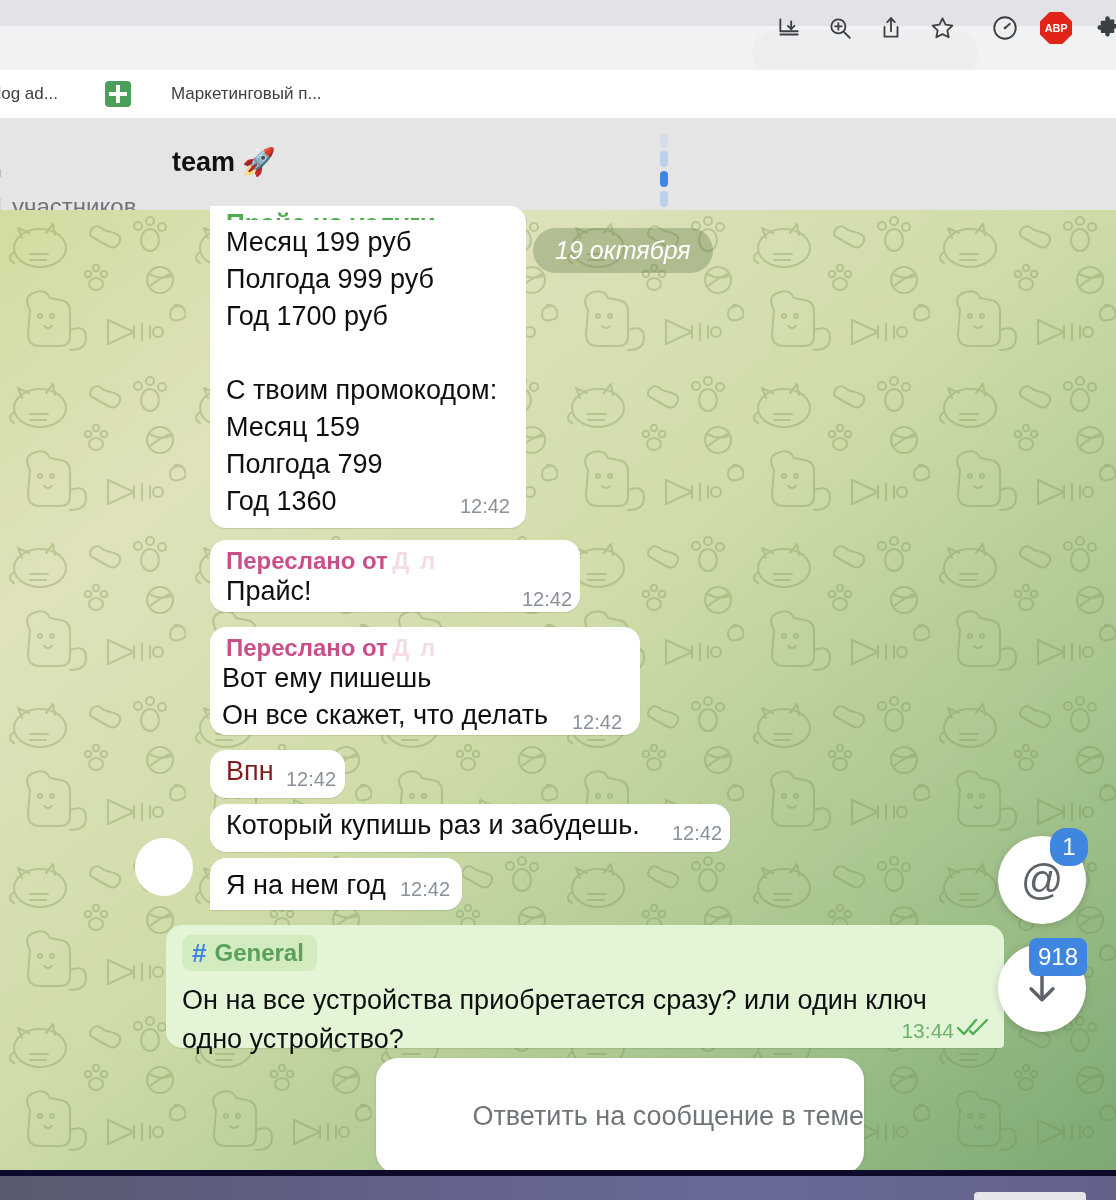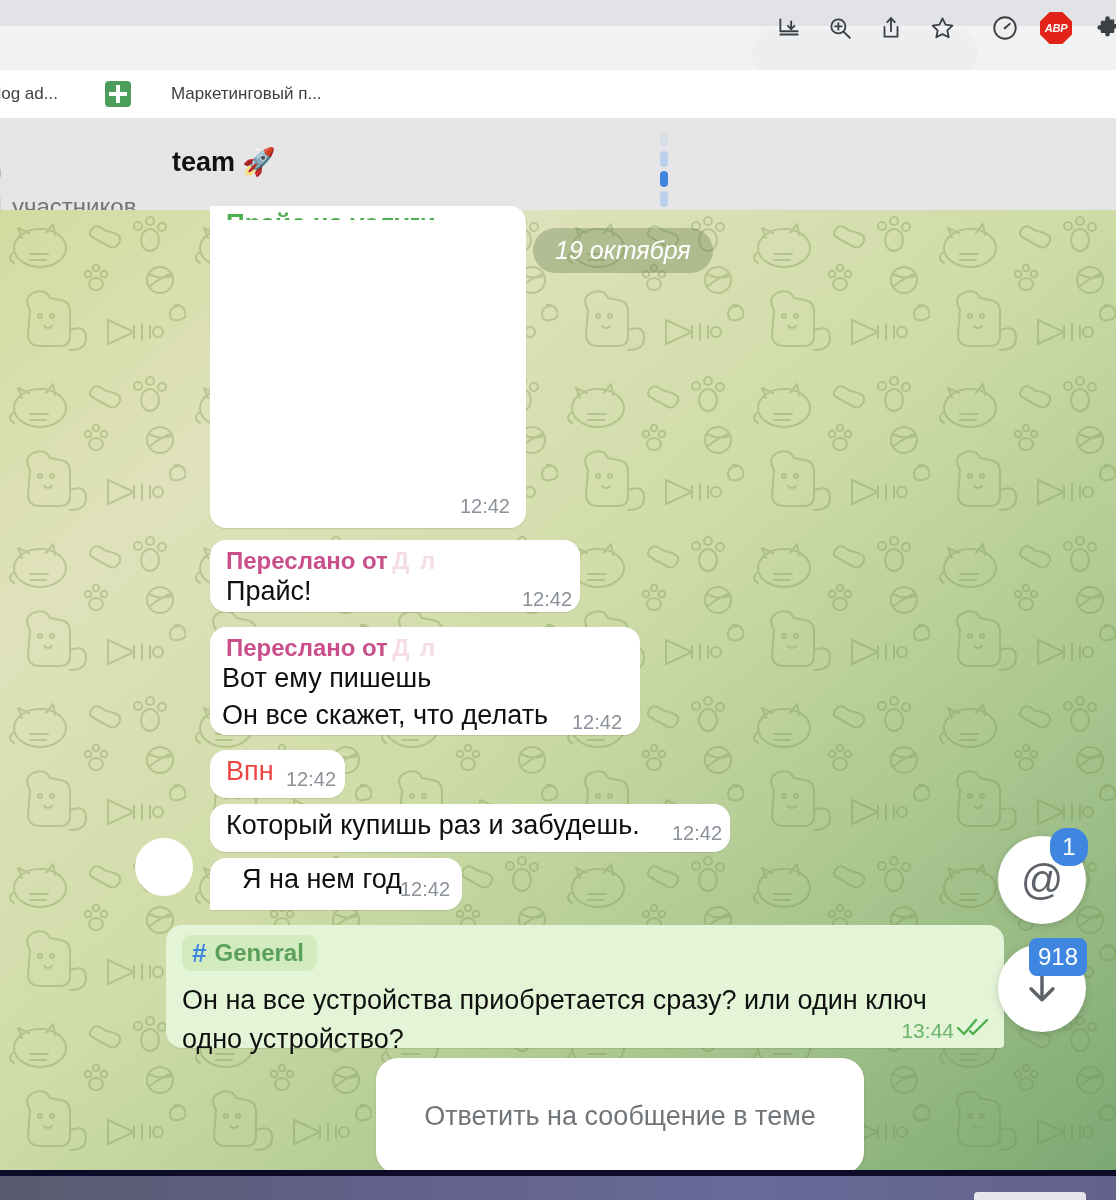--- a/index.html
+++ b/index.html
@@ -31,21 +31,20 @@
     width: 226px; height: 47px;
     background: #eceef0;
     border-radius: 24px;
   }
   .tb-icon {
     position: absolute;
     width: 34px; height: 34px;
     top: 11px;
     display: flex; align-items: center; justify-content: center;
     color: #3c4043;
-    font-style: italic;
   }
   .tb-icon svg { display: block; }
   .tb-download { left: 772px; }
   .tb-zoom     { left: 823px; }
   .tb-share    { left: 874px; }
   .tb-star     { left: 925px; }
   .tb-speed    { left: 988px; }
   .tb-abp      { left: 1039px; }
   .tb-puzzle   { left: 1090px; }
 
@@ -220,41 +219,41 @@
   .msg-f2 .txt { position: absolute; left: 12px; top: 33px; font-size: 27px; line-height: 37px; color: #0f0f0f; white-space: pre-wrap; }
   .msg-f2 .time { position: absolute; left: 362px; top: 84px; font-size: 20px; color: #8a9199; }
 
   
   .msg-vpn {
     left: 210px; top: 750px;
     width: 135px; height: 48px;
     border-radius: 16px;
     padding: 0;
   }
-  .msg-vpn .txt { position: absolute; left: 16px; top: 6px; font-size: 27px; color: #ef4444; text-align: right; }
+  .msg-vpn .txt { position: absolute; left: 16px; top: 6px; font-size: 27px; color: #7f1d1d; text-align: right; }
   .msg-vpn .time { position: absolute; left: 76px; top: 18px; font-size: 20px; color: #8a9199; }
 
   
   .msg-buy {
     left: 210px; top: 804px;
     width: 520px; height: 48px;
     border-radius: 16px;
     padding: 0;
   }
   .msg-buy .txt { position: absolute; left: 16px; top: 6px; font-size: 27px; color: #0f0f0f; white-space: nowrap; }
   .msg-buy .time { position: absolute; left: 462px; top: 18px; font-size: 20px; color: #8a9199; }
 
   
   .msg-year {
     left: 210px; top: 858px;
     width: 252px; height: 52px;
     border-radius: 16px 16px 16px 0;
     padding: 0;
   }
-  .msg-year .txt { position: absolute; left: 16px; top: 6px; font-size: 27px; color: #0f0f0f; white-space: nowrap; margin-left: 16px; }
+  .msg-year .txt { position: absolute; left: 16px; top: 12px; font-size: 27px; color: #0f0f0f; white-space: nowrap; }
   .msg-year .time { position: absolute; left: 190px; top: 20px; font-size: 20px; color: #8a9199; }
 
   .avatar {
     position: absolute; left: 135px; top: 838px;
     width: 58px; height: 58px;
     background: #ffffff;
     border-radius: 50%;
   }
 
   
@@ -297,21 +296,21 @@
     color: #4caf50;
   }
 
   
   .composer {
     position: absolute; left: 376px; top: 1058px;
     width: 488px; height: 116px;
     background: #ffffff;
     border-radius: 22px;
     box-shadow: 0 1px 3px rgba(0,0,0,0.12);
-    display: flex; align-items: center; justify-content: center;
+    display: flex; align-items: center; justify-content: flex-end;
   }
   .composer-placeholder {
     font-size: 27px; color: #707579;
     white-space: nowrap;
   }
 
   
   .fab {
     position: absolute;
     width: 88px; height: 88px;
@@ -473,20 +472,28 @@
         </pattern>
       </defs>
       <rect width="1116" height="960" fill="url(#pets)"></rect>
     </svg>
   </div>
 
   <div class="date-badge">19 октября</div>
 
   <div class="bubble msg-prices">
     <div class="clipped-line">Прайс на услуги</div>
+    <div class="body">Месяц 199 руб
+Полгода 999 руб
+Год 1700 руб
+
+С твоим промокодом:
+Месяц 159
+Полгода 799
+Год 1360</div>
     <div class="time">12:42</div>
   </div>
 
   <div class="bubble msg-f1">
     <div class="fwd">
       <span class="fwd-label">Переслано от</span>
       <span class="fwd-label fwd-redacted">Д                        л</span>
     </div>
     <div class="txt">Прайс!</div>
     <div class="time">12:42</div>

